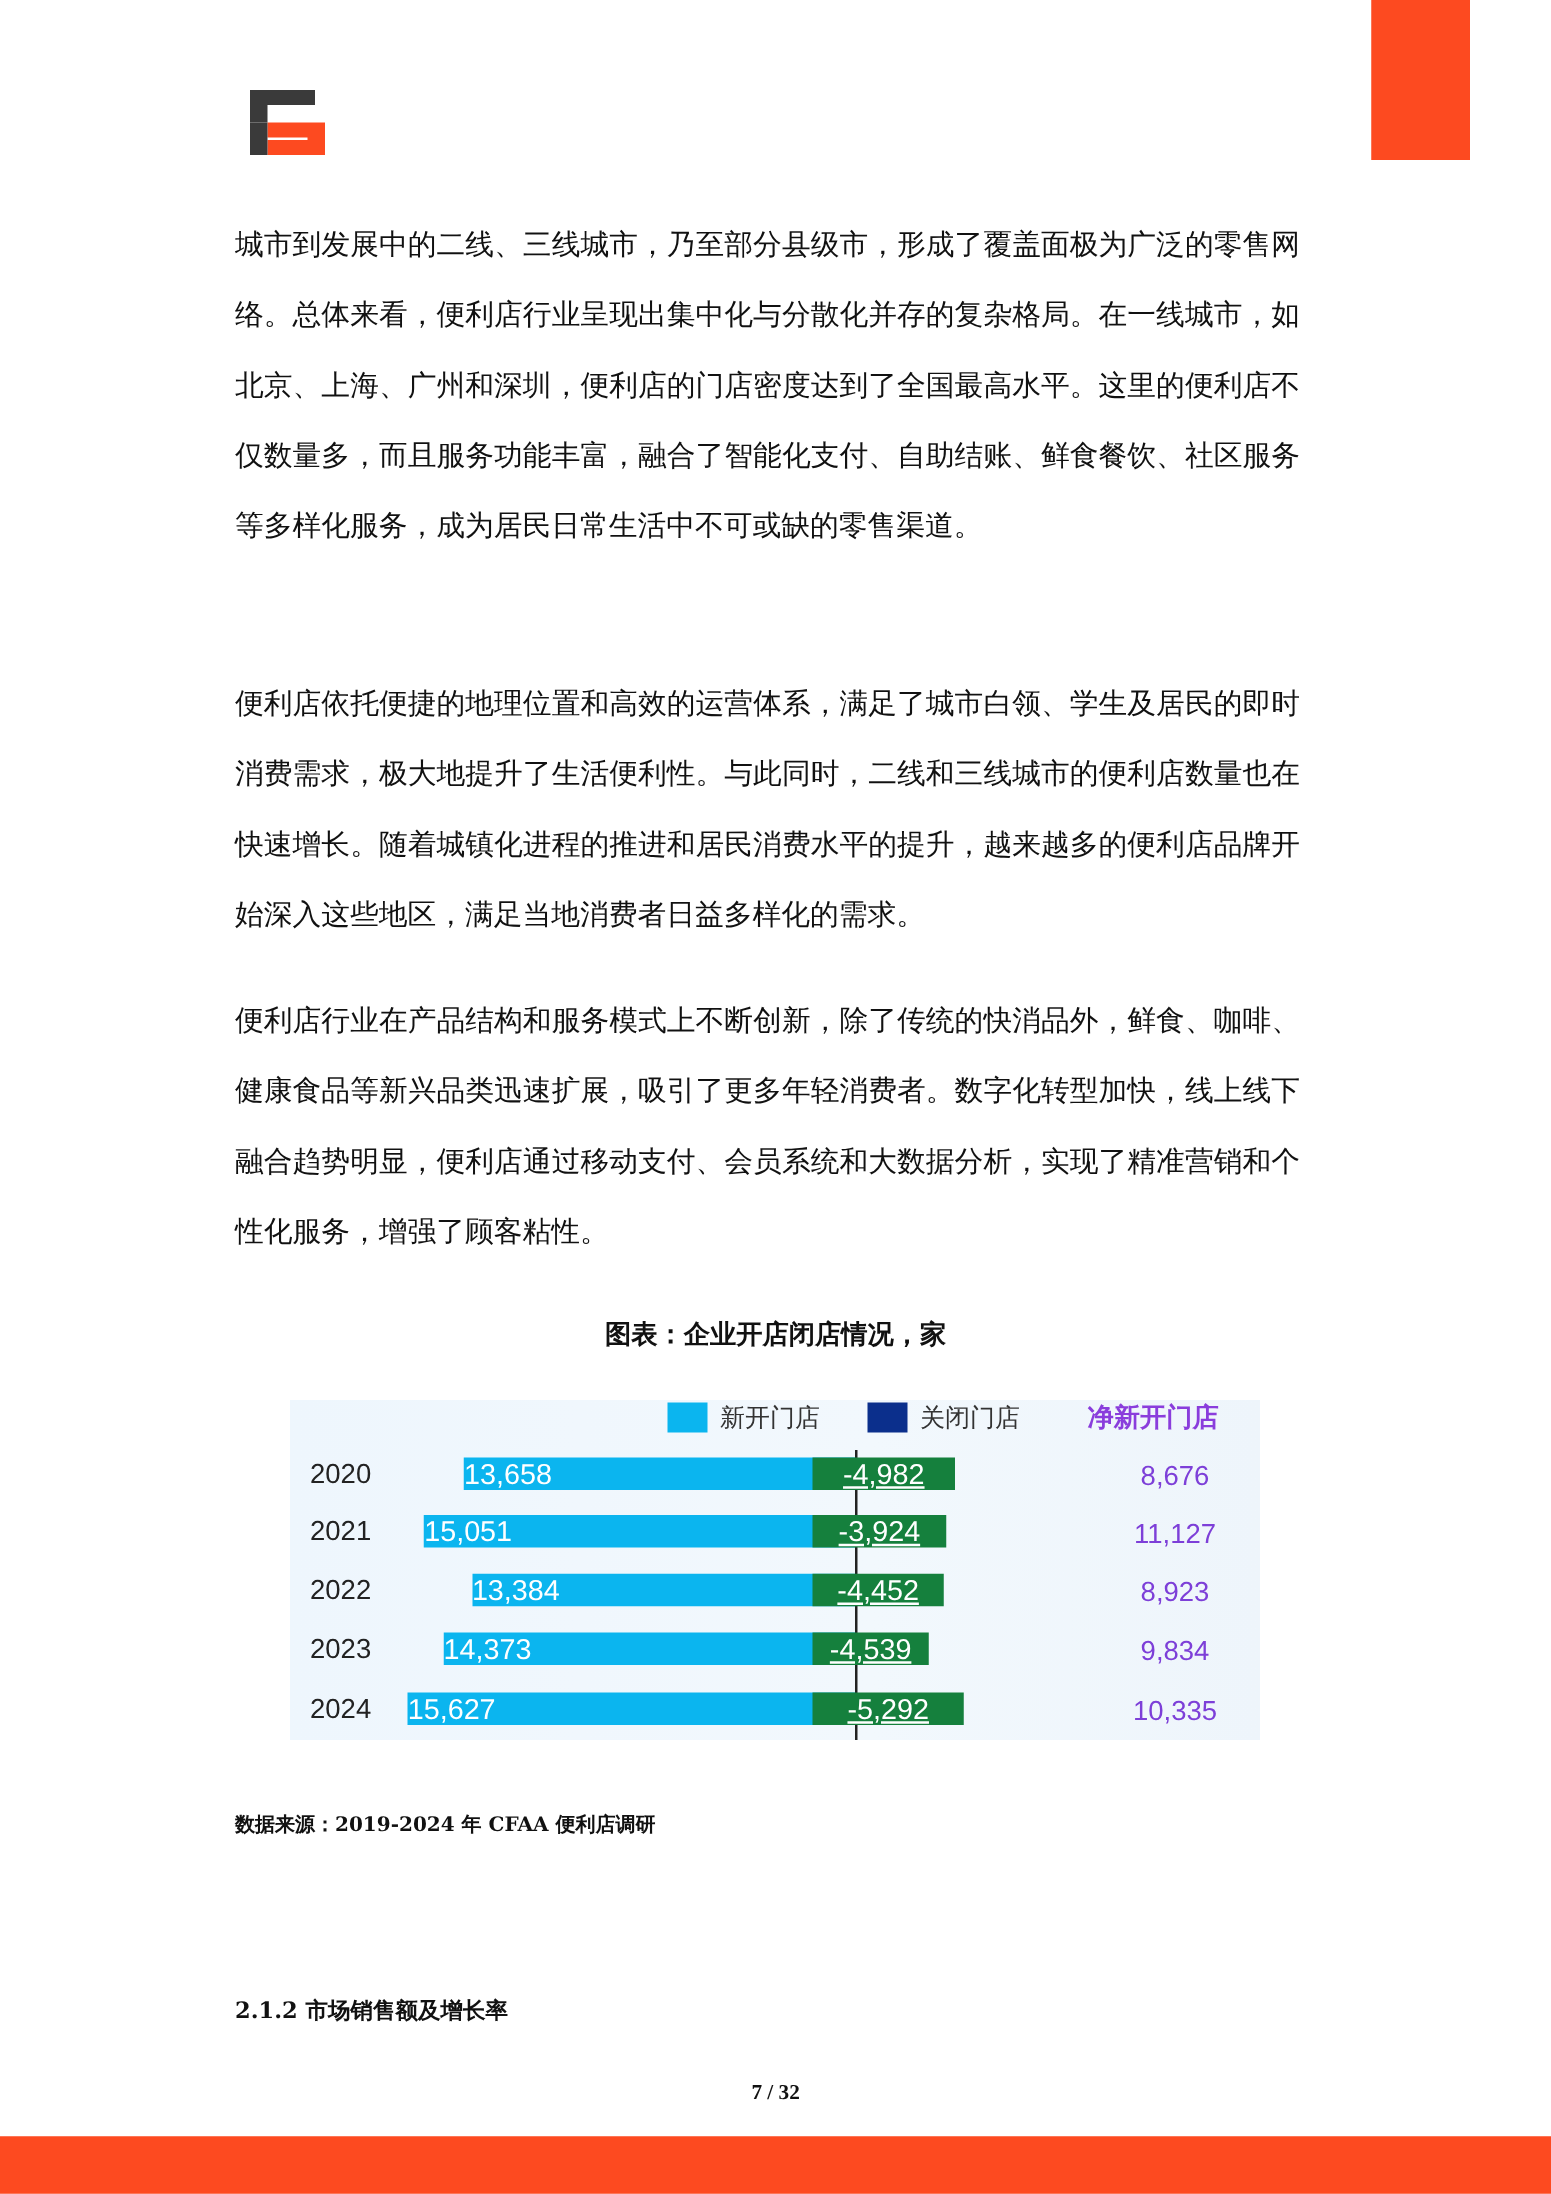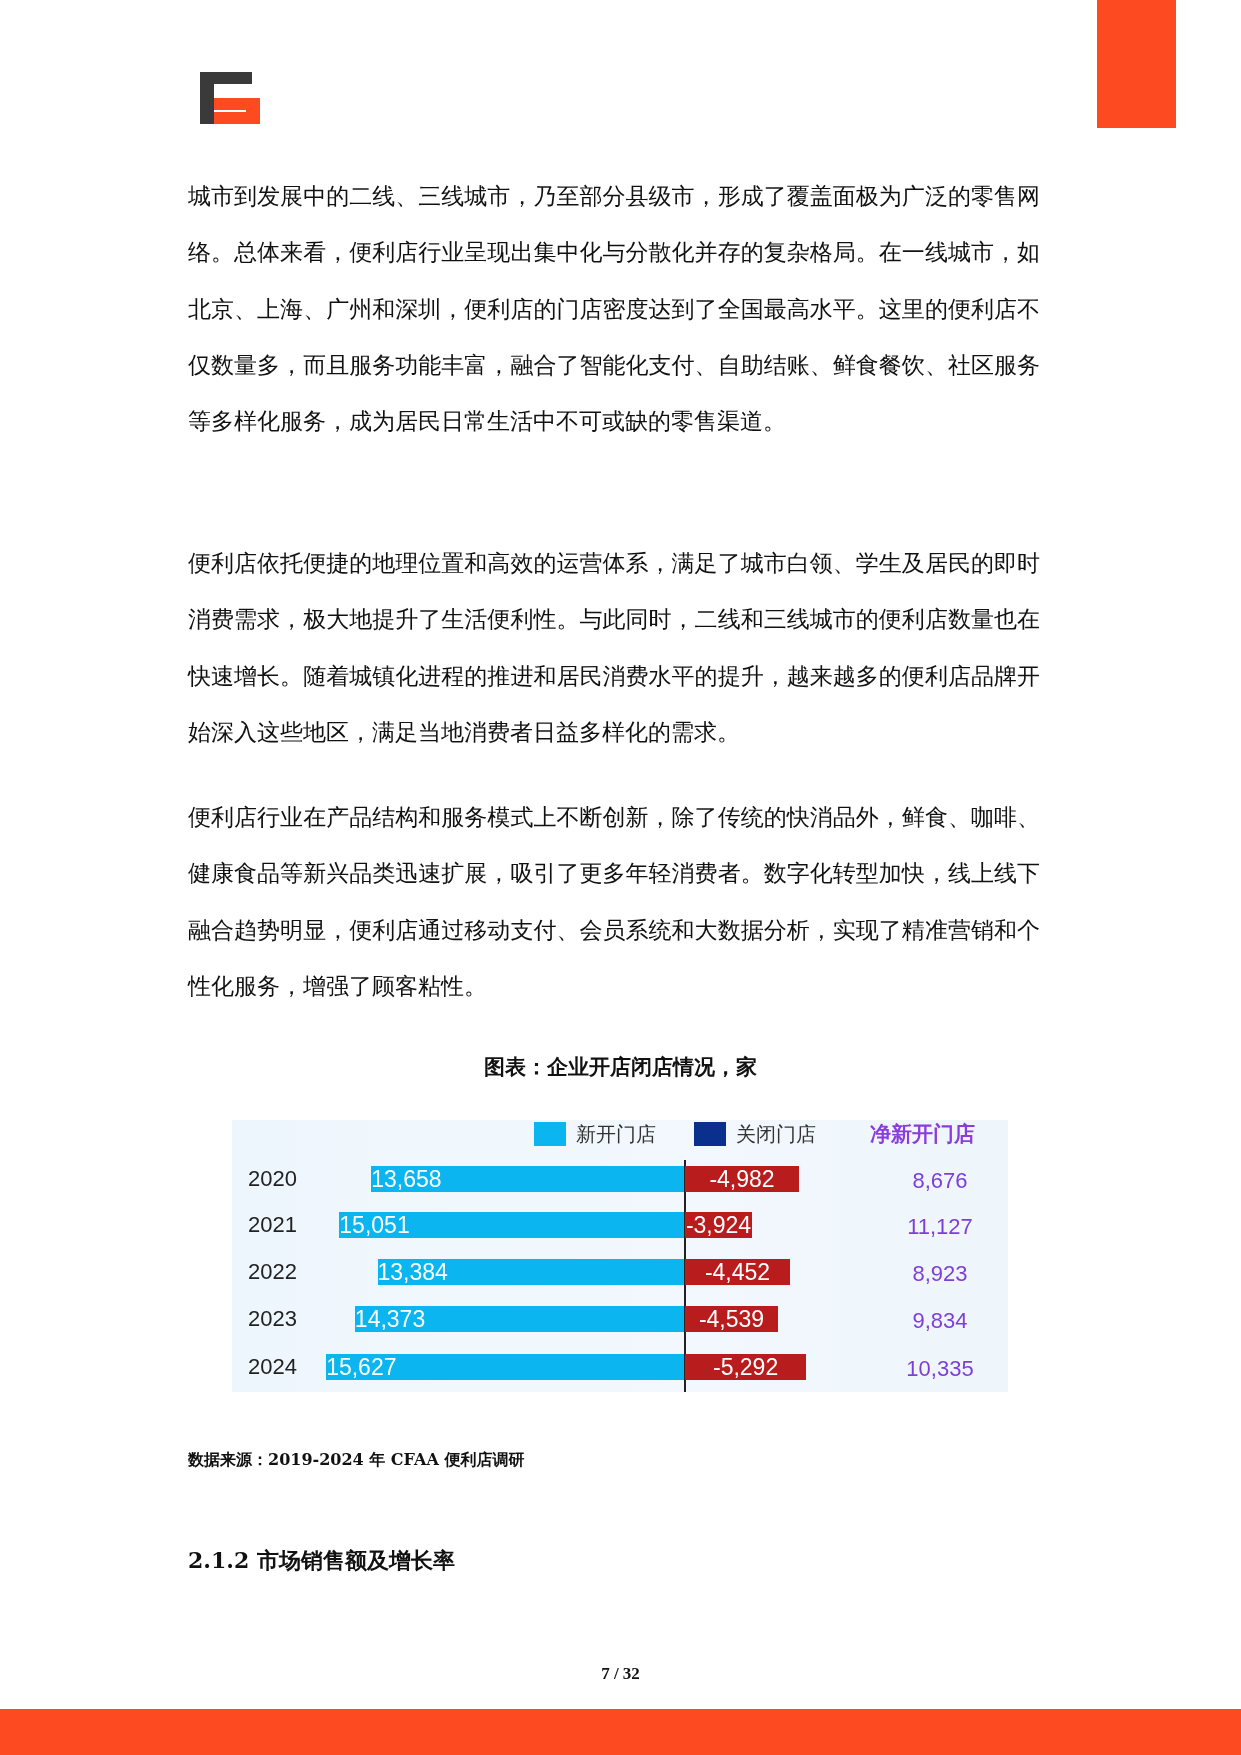--- a/index.html
+++ b/index.html
@@ -55,34 +55,34 @@
     }
     .row-year {
       position: absolute; left: 248px; width: 60px; height: 26px; line-height: 26px;
       font-family: "Liberation Sans", sans-serif; font-size: 22px; color: #222;
     }
     .bar-new {
       position: absolute; height: 26px; background: #0bb5ef; color: #fff;
       font-family: "Liberation Sans", sans-serif; font-size: 23px; line-height: 26px; text-align: left;
     }
     .bar-close {
-      position: absolute; left: 685px; height: 26px; background: #b91c1c; color: #fff;
-      font-family: "Liberation Sans", sans-serif; font-size: 23px; line-height: 26px; text-align: center;
+      position: absolute; left: 650px; height: 26px; background: #15803d; color: #fff;
+      font-family: "Liberation Sans", sans-serif; font-size: 23px; line-height: 26px; text-align: center; text-decoration: underline;
     }
     .net-val {
       position: absolute; left: 880px; width: 120px; height: 26px; line-height: 26px; text-align: center;
       font-family: "Liberation Sans", sans-serif; font-size: 22px; color: #7d3fd8;
     }
     .source {
       position: absolute; left: 188px; top: 1450px;
       font-family: "DejaVu Serif", "Liberation Serif", serif; font-weight: bold; font-size: 16px; color: #111;
     }
     .section-heading {
-      position: absolute; left: 188px; top: 1546px;
-      font-family: "DejaVu Serif", "Liberation Serif", serif; font-weight: bold; font-size: 22px; color: #111;
+      position: absolute; left: 188px; top: 1596px;
+      font-family: "DejaVu Serif", "Liberation Serif", serif; font-weight: bold; font-size: 18px; color: #111;
     }
     .page-num {
       position: absolute; left: 0; width: 1241px; top: 1664px; text-align: center;
       font-family: "Liberation Serif", serif; font-weight: bold; font-size: 17px; color: #111;
     }
   </style>
 </head>
 <body>
 
 <div class="corner-tab"></div>
@@ -116,21 +116,21 @@
 
 <div class="axis-line"></div>
 
 <div id="chart-rows">
     <div class="row-year" style="top: 1166px;">2020</div>
     <div class="bar-new" style="top: 1166px; left: 371.232px; width: 312.768px;">13,658</div>
     <div class="bar-close" style="top: 1166px; width: 114.088px;">-4,982</div>
     <div class="net-val" style="top: 1168px;">8,676</div>
     <div class="row-year" style="top: 1212px;">2021</div>
     <div class="bar-new" style="top: 1212px; left: 339.332px; width: 344.668px;">15,051</div>
-    <div class="bar-close" style="top: 1212px; width: 67px;">-3,924</div>
+    <div class="bar-close" style="top: 1212px; width: 107px;">-3,924</div>
     <div class="net-val" style="top: 1214px;">11,127</div>
     <div class="row-year" style="top: 1259px;">2022</div>
     <div class="bar-new" style="top: 1259px; left: 377.506px; width: 306.494px;">13,384</div>
     <div class="bar-close" style="top: 1259px; width: 105px;">-4,452</div>
     <div class="net-val" style="top: 1261px;">8,923</div>
     <div class="row-year" style="top: 1306px;">2023</div>
     <div class="bar-new" style="top: 1306px; left: 354.858px; width: 329.142px;">14,373</div>
     <div class="bar-close" style="top: 1306px; width: 93px;">-4,539</div>
     <div class="net-val" style="top: 1308px;">9,834</div>
     <div class="row-year" style="top: 1354px;">2024</div>

